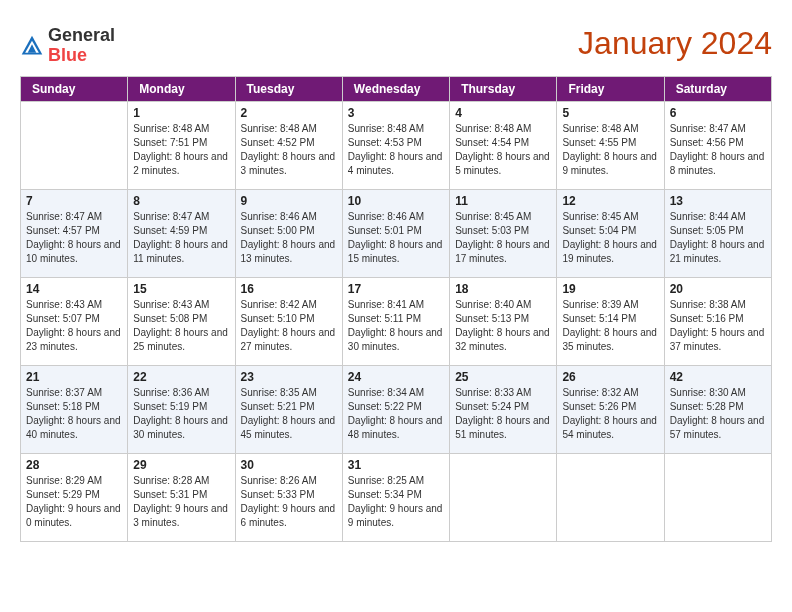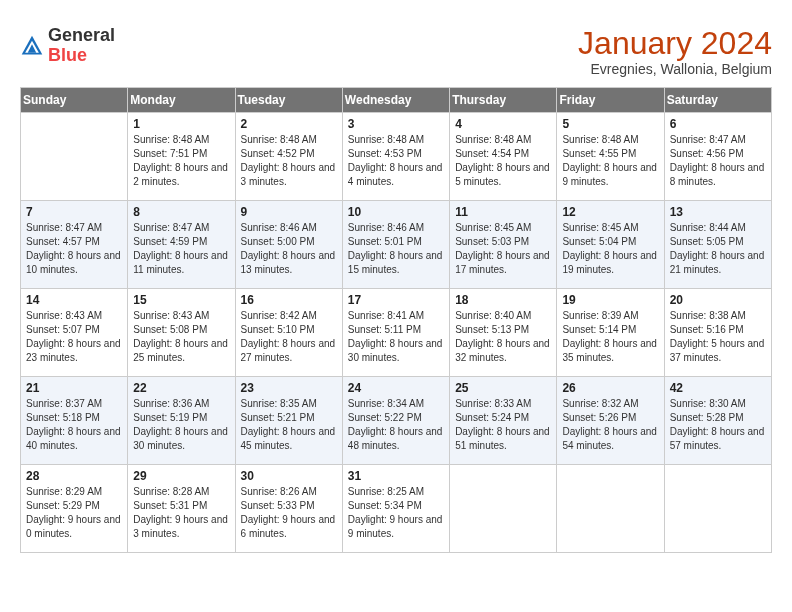--- a/index.html
+++ b/index.html
@@ -50,24 +50,24 @@
     .subtitle {
       font-size: 14px;
       color: #444;
     }
     .calendar {
       width: 100%;
       border-collapse: collapse;
       font-size: 10px;
     }
     .calendar th {
-      background-color: #737373;
+      background-color: #701a75;
       color: #fff;
       text-align: left;
-      padding: 5px 2px;
+      padding: 5px 11px;
       font-size: 12px;
       font-weight: bold;
       border: 1px solid #ccc;
     }
     .calendar td {
       border: 1px solid #ccc;
       vertical-align: top;
       padding: 4px 5px;
       width: 103px;
       height: 88px;
@@ -100,21 +100,20 @@
         <polygon points="14,8 22,22 6,22" fill="#fff"></polygon>
         <polygon points="14,12 19,22 9,22" fill="#1a6fbd"></polygon>
       </svg>
       <div class="logo-text">
         <span class="logo-general">General</span><br>
         <span class="logo-blue">Blue</span>
       </div>
     </div>
     <div class="title-block">
       <div class="month-title">January 2024</div>
-      <div class="subtitle">Evregnies, Wallonia, Belgium</div>
     </div>
   </div>
 
   <table class="calendar">
     <thead>
       <tr>
         <th>Sunday</th>
         <th>Monday</th>
         <th>Tuesday</th>
         <th>Wednesday</th>

